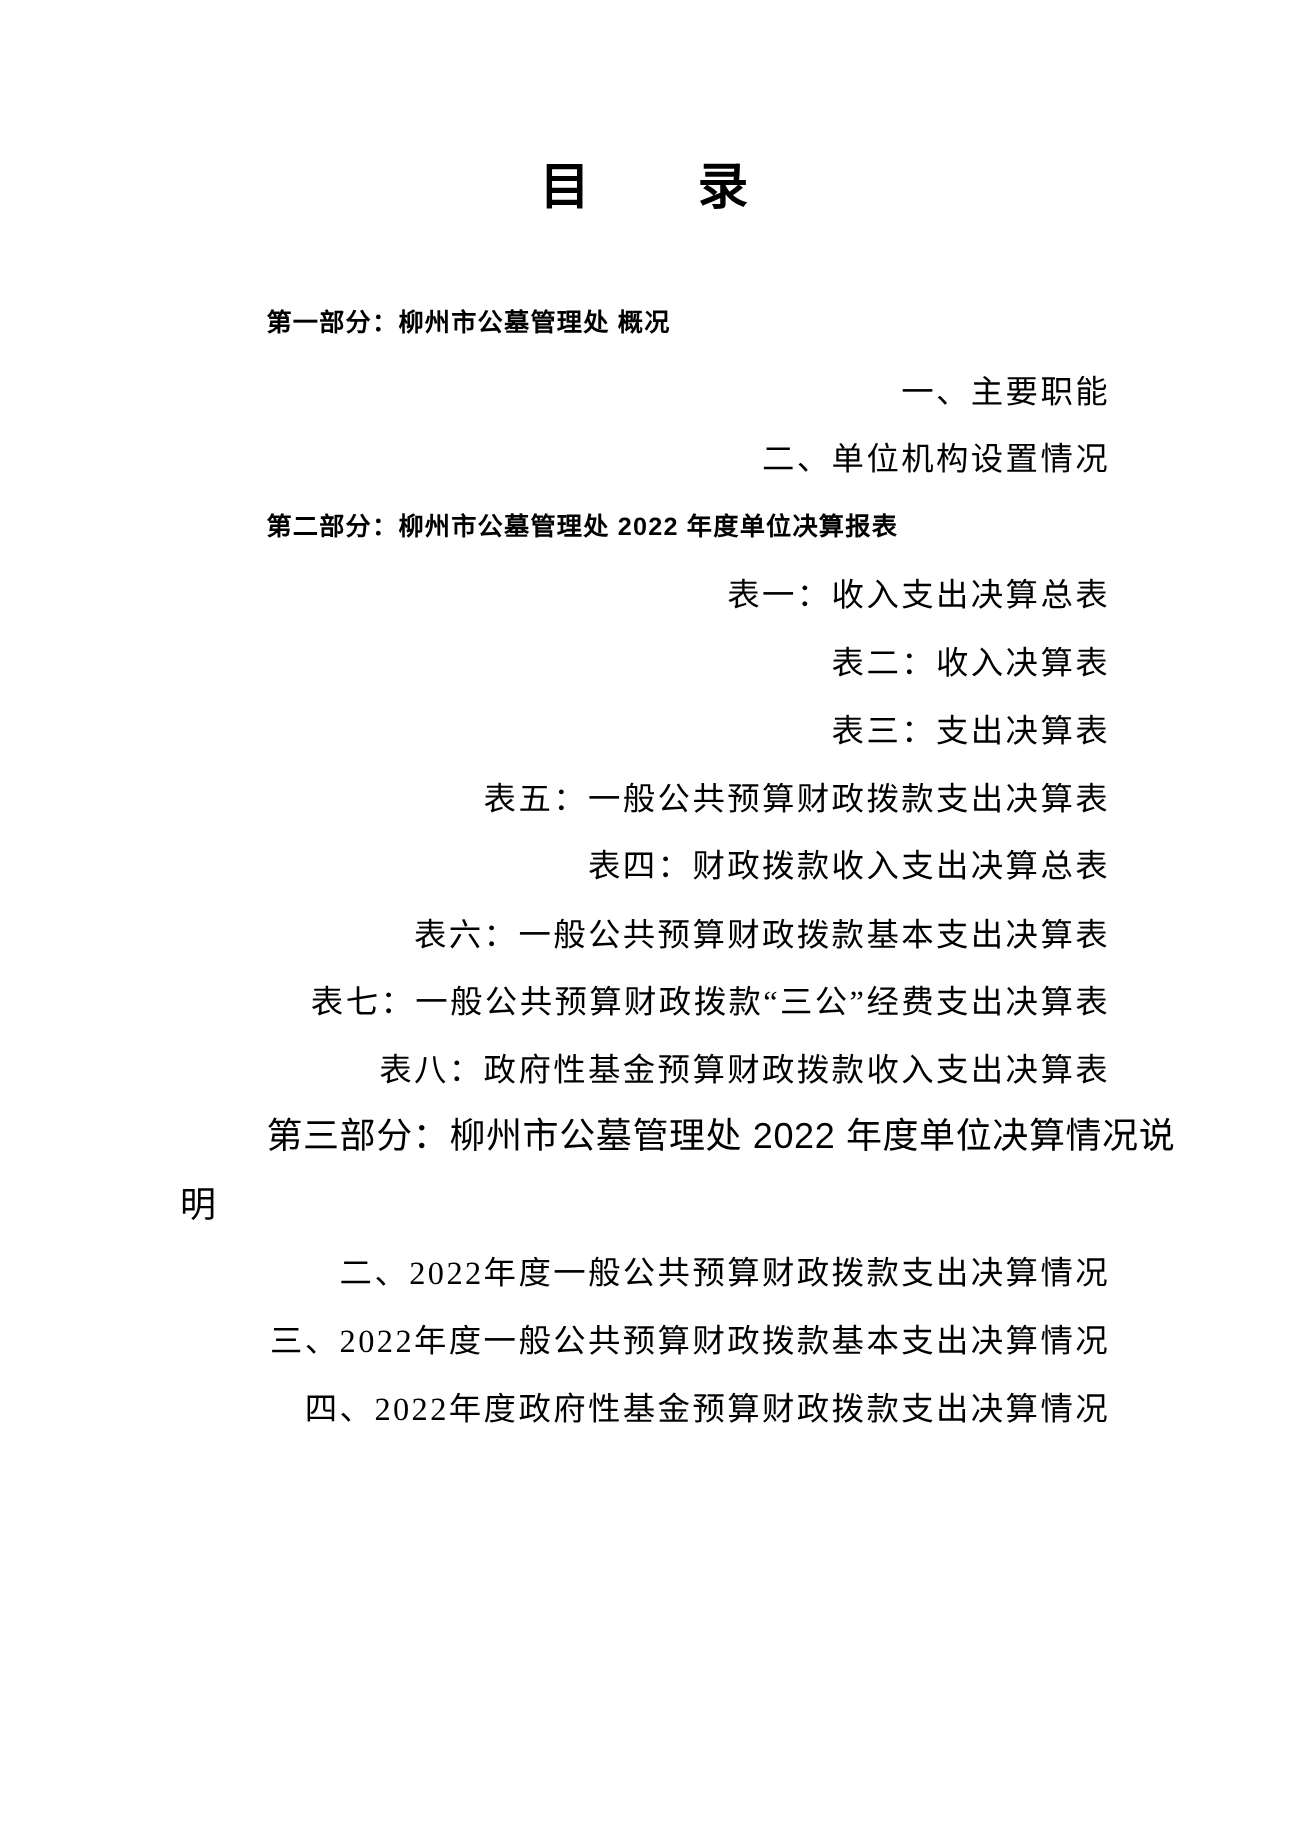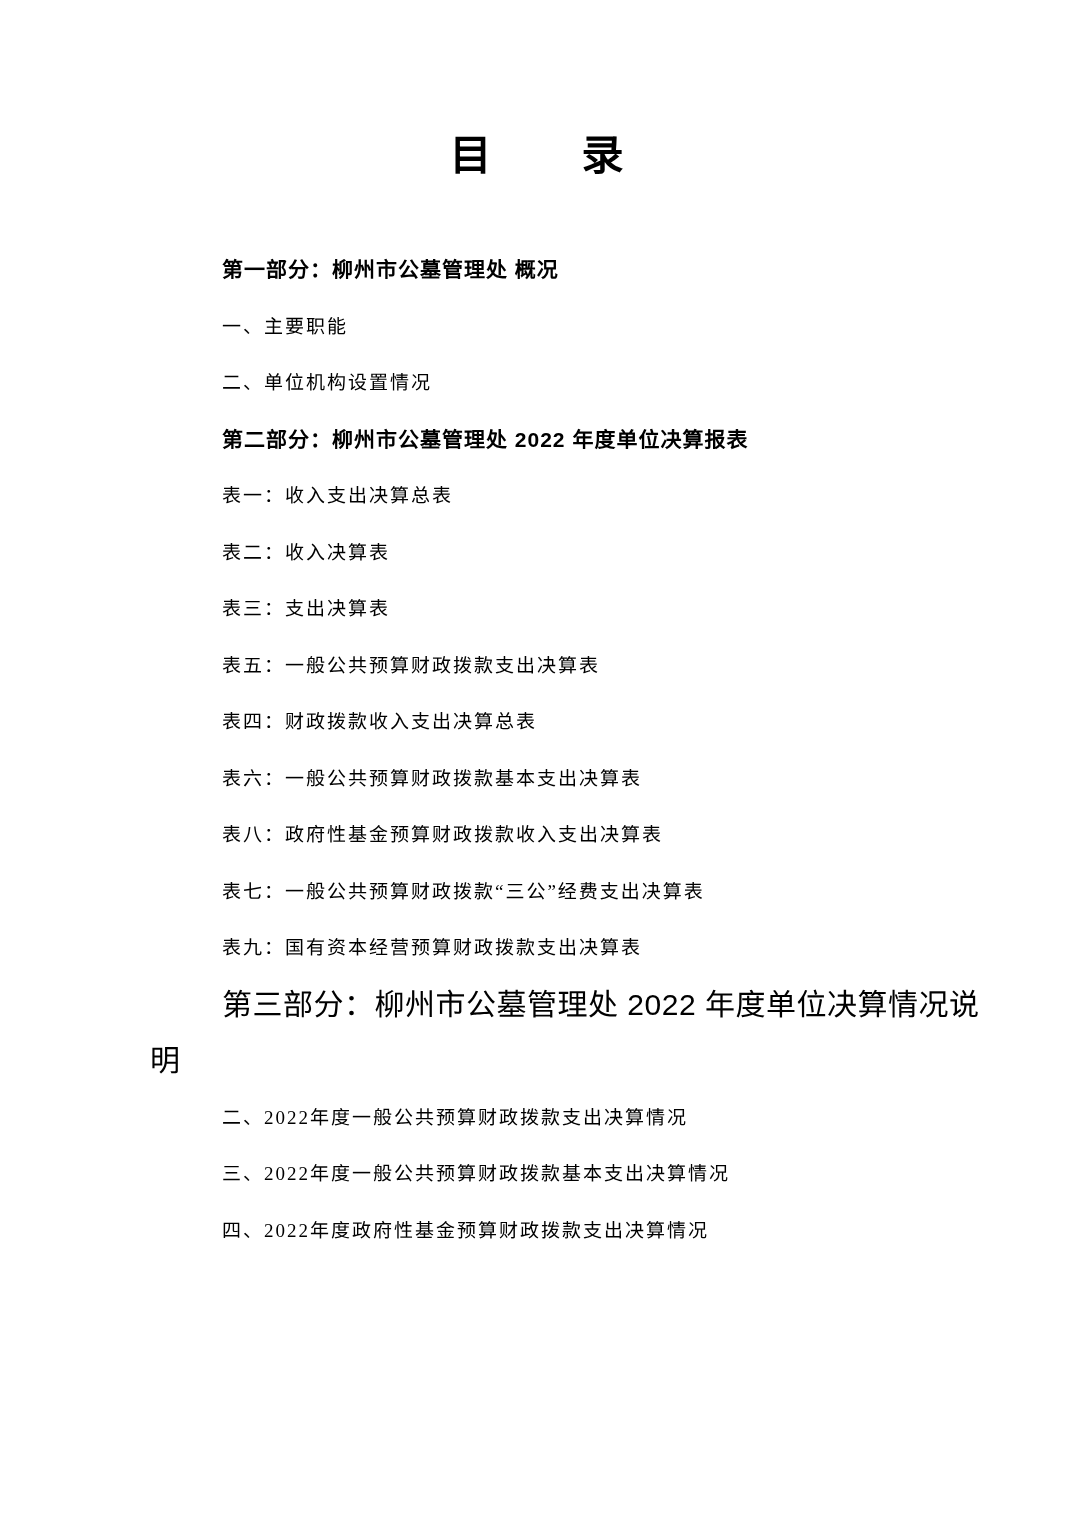--- a/index.html
+++ b/index.html
@@ -35,23 +35,24 @@
     white-space: nowrap;
   }
   .toc-heading {
     font-family: "Liberation Sans", "DejaVu Sans", sans-serif;
     font-weight: 700;
     font-size: 21px;
     letter-spacing: 1px;
     text-indent: 72px;
   }
   .toc-item {
-    font-size: 19px;
+    font-size: 27px;
     letter-spacing: 2px;
     text-indent: 72px;
+    text-align: right;
   }
   .toc-heading-wrap {
     font-family: "Liberation Sans", "DejaVu Sans", sans-serif;
     font-weight: 400;
     font-size: 30px;
     letter-spacing: 0.5px;
   }
   .toc-heading-wrap .hl1 {
     display: block;
     padding-left: 72px;
@@ -77,23 +78,22 @@
     <p class="toc-item">一、主要职能</p>
     <p class="toc-item">二、单位机构设置情况</p>
 
     <p class="toc-heading">第二部分：柳州市公墓管理处 2022 年度单位决算报表</p>
     <p class="toc-item">表一：收入支出决算总表</p>
     <p class="toc-item">表二：收入决算表</p>
     <p class="toc-item">表三：支出决算表</p>
     <p class="toc-item">表五：一般公共预算财政拨款支出决算表</p>
     <p class="toc-item">表四：财政拨款收入支出决算总表</p>
     <p class="toc-item">表六：一般公共预算财政拨款基本支出决算表</p>
+    <p class="toc-item">表七：一般公共预算财政拨款“三公”经费支出决算表</p>
     <p class="toc-item">表八：政府性基金预算财政拨款收入支出决算表</p>
-    <p class="toc-item">表七：一般公共预算财政拨款“三公”经费支出决算表</p>
-    <p class="toc-item">表九：国有资本经营预算财政拨款支出决算表</p>
 
     <p class="toc-heading-wrap">
         <span class="hl1">第三部分：柳州市公墓管理处 2022 年度单位决算情况说</span>
         <span class="hl2">明</span>
       </p>
     <p class="toc-item">二、2022年度一般公共预算财政拨款支出决算情况</p>
     <p class="toc-item">三、2022年度一般公共预算财政拨款基本支出决算情况</p>
     <p class="toc-item">四、2022年度政府性基金预算财政拨款支出决算情况</p>
 
   </div>

